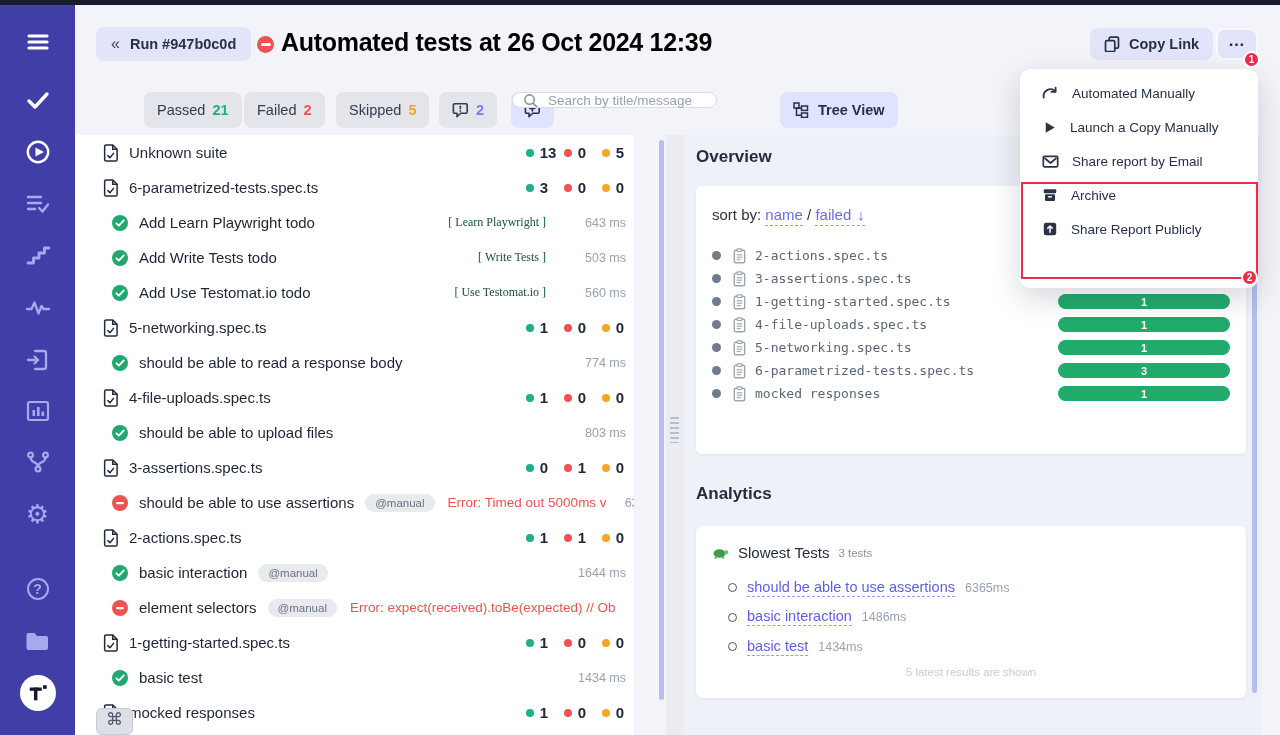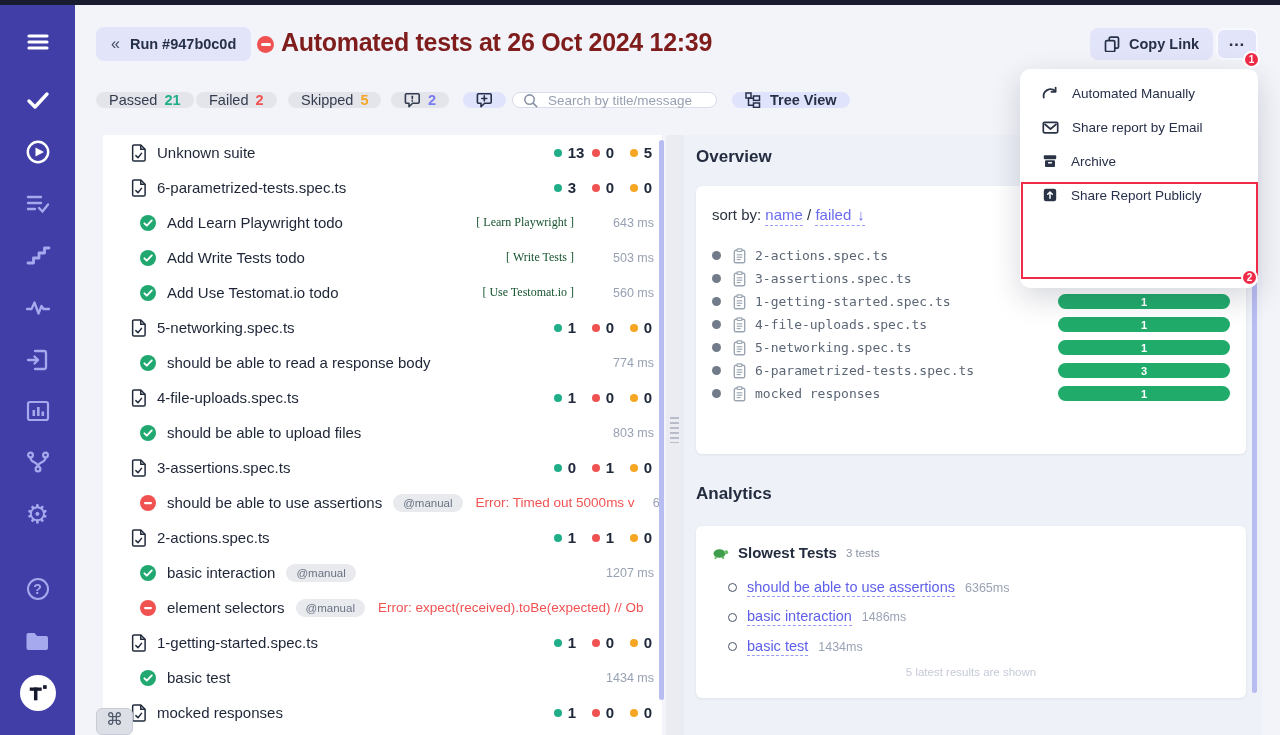--- a/index.html
+++ b/index.html
@@ -18,44 +18,44 @@
              display:flex;align-items:center;justify-content:center;font-size:14px;font-weight:bold;}
   .logo-circ{width:36px;height:36px;background:#fff;border-radius:50%;display:flex;align-items:center;justify-content:center;}
 
   
   .hbtn{position:absolute;display:flex;align-items:center;background:var(--accent-light,#e2e5f9);
         border-radius:8px;font-size:14.5px;font-weight:bold;color:#273049;cursor:pointer;}
   .run-btn{left:96px;top:27px;height:34px;padding:0 15px;gap:10px;}
   .chev{font-size:16px;color:#3f4a61;font-weight:normal;}
   .fail-dot{position:absolute;left:257px;top:36px;width:17px;height:17px;border-radius:50%;background:var(--red,#f05252);}
   .fail-dot::after{content:"";position:absolute;left:3.5px;top:7px;width:10px;height:3px;border-radius:2px;background:#fff;}
-  .page-title{position:absolute;left:281px;top:28px;font-size:25px;font-weight:bold;color:#7f1d1d;letter-spacing:-0.3px;}
+  .page-title{position:absolute;left:281px;top:28px;font-size:25px;font-weight:bold;color:#000000;letter-spacing:-0.3px;}
   .copy-btn{left:1090px;top:28px;height:32px;padding:0 14px;gap:9px;}
   .more-btn{left:1216px;top:28px;width:42px;height:32px;justify-content:center;font-size:17px;letter-spacing:1px;
             border:2px solid #f8f9ff;}
   .nbadge{position:absolute;width:17px;height:17px;border-radius:50%;background:var(--annotation-red,#ef2b47);
           border:2px solid #fff;color:#fff;font-size:10px;font-weight:bold;display:flex;align-items:center;justify-content:center;z-index:56;}
   .badge1{left:1243px;top:51px;z-index:45;}
   .badge2{left:1241px;top:269px;}
 
   
-  .fbtn{position:absolute;top:92px;height:16px;border-radius:8px;display:flex;align-items:center;gap:7px;
-        padding:0 13px;background:#e4e5eb;font-size:14.5px;color:#333c4e;cursor:pointer;}
+  .fbtn{position:absolute;top:92px;height:36px;border-radius:8px;display:flex;align-items:center;gap:7px;
+        padding:0 13px;background:#e4e5eb;font-size:14.5px;color:#333c4e;cursor:pointer;margin-left:48px;}
   .fcount{font-weight:bold;}
   .c-green{color:var(--green,#1fae87);} .c-red{color:var(--red,#f05252);} .c-orange{color:var(--orange,#f6a623);}
   .c-indigo{color:#7a7df0;font-weight:bold;}
   .lav{background:#dfe3fb;}
   .search-box{position:absolute;left:512px;top:92px;width:205px;height:16px;background:#fff;border:1px solid #d9dce9;
               border-radius:8px;display:flex;align-items:center;padding:0 10px;gap:8px;}
   .search-box input{border:none;outline:none;flex:1;font-size:13.5px;font-family:"Liberation Sans",sans-serif;color:#333;background:transparent;}
   .search-box input::placeholder{color:#97a0b3;}
   .tree-btn{left:732px;top:92px;gap:9px;background:#dfe3fb;font-weight:bold;color:#273049;}
 
   
-  .leftpanel{position:absolute;left:75px;top:135px;width:559px;height:600px;background:#fff;z-index:10;margin-left:28px;}
+  .leftpanel{position:absolute;left:75px;top:135px;width:559px;height:600px;background:#fff;z-index:10;}
   .trow{height:35px;display:flex;align-items:center;padding-right:8px;white-space:nowrap;overflow:hidden;cursor:pointer;}
   .trow.suite{padding-left:28px;}
   .trow.test{padding-left:37px;}
   .tname{margin-left:11px;font-size:15px;color:#1d2536;}
   .tbadge{margin-left:11px;background:#e8eaee;color:#6a7383;font-size:11.5px;padding:3px 10px;border-radius:10px;}
   .terr{margin-left:13px;color:var(--red,#f05252);font-size:13.5px;}
   .sp{flex:1;}
   .ttag{font-family:Liberation Serif, serif;font-size:12px;color:#14532d;margin-right:14px;}
   .counts{display:flex;align-items:center;}
   .cnt{display:flex;align-items:center;gap:6px;width:38px;}
@@ -83,21 +83,21 @@
   .slink{color:#6a6cf0;text-decoration:none;border-bottom:1px dashed #9a9cf5;padding-bottom:2px;cursor:pointer;}
   .sarrow{color:#6a6cf0;margin-left:6px;}
   .orows{position:absolute;left:16px;top:58px;width:518px;}
   .orow{height:23px;display:flex;align-items:center;}
   .odot{width:9px;height:9px;border-radius:50%;background:#717b89;margin-right:12px;flex:none;}
   .oclip{color:#9aa5b1;margin-right:9px;display:flex;}
   .oname{font-family:"DejaVu Sans Mono",monospace;font-size:13px;color:#5b6675;}
   .obar{margin-left:auto;width:172px;height:15px;border-radius:8px;background:var(--bar-green,#21ab6b);
         color:#fff;font-size:11px;font-weight:bold;display:flex;align-items:center;justify-content:center;}
   .slowrow{position:absolute;left:16px;top:18px;display:flex;align-items:center;gap:9px;}
-  .slow-title{font-size:15px;font-weight:bold;color:#232d3f;}
+  .slow-title{font-size:15px;font-weight:normal;color:#232d3f;}
   .slow-sub{font-size:11.5px;color:#8a94a6;text-align:center;}
   .arows{position:absolute;left:32px;top:47px;width:500px;}
   .arow{height:29.5px;display:flex;align-items:center;gap:10px;}
   .acirc{width:9px;height:9px;border:1.6px solid #4a5568;border-radius:50%;flex:none;}
   .alink{color:#5d5fe8;font-size:14.5px;text-decoration:none;border-bottom:1px dashed #9a9cf5;padding-bottom:1px;cursor:pointer;}
   .adur{color:#9aa3b5;font-size:12.5px;}
   .afoot{position:absolute;left:0;top:140px;width:100%;text-align:center;font-size:11.5px;color:#c6cbd8;}
 
   
   .menu{position:absolute;left:1020px;top:69px;width:238px;height:219px;background:#fff;border-radius:10px;
@@ -563,21 +563,21 @@
             <circle cx="8" cy="8" r="8" fill="#21a871"></circle>
             <path d="M4.4 8.3 l2.4 2.4 L11.8 5.4" fill="none" stroke="#fff" stroke-width="1.9" stroke-linecap="round" stroke-linejoin="round"></path>
           </svg>
     </span>
 
     <span class="tname">basic interaction</span>
     <span class="tbadge">@manual</span>
 
     <span class="sp"></span>
 
-    <span class="tdur">1207 ms</span>
+    <span class="tdur">1644 ms</span>
   </div>
       <div class="trow test fail">
 
     <span class="icw">
       <svg width="16" height="16" viewBox="0 0 16 16">
             <circle cx="8" cy="8" r="8" fill="#f05252"></circle>
             <rect x="4" y="7" width="8" height="2.2" rx="1.1" fill="#fff"></rect>
           </svg>
     </span>
     <span class="tname">element selectors</span>
@@ -818,20 +818,28 @@
       <span class="icw">
         <svg width="17" height="15" viewBox="0 0 17 15">
             <path d="M1.8 11.5 A6.8 6.8 0 0 1 13.2 5.2" fill="none" stroke="#2b3447" stroke-width="1.8" stroke-linecap="round"></path>
             <polyline points="13.6,1.6 13.6,5.8 9.4,5.8" fill="none" stroke="#2b3447" stroke-width="1.8" stroke-linecap="round" stroke-linejoin="round"></polyline>
           </svg>
       </span>
       <span>Automated Manually</span>
     </div>
     <div class="mitem">
       <span class="icw">
+        <svg width="15" height="15" viewBox="0 0 16 16">
+            <polygon points="4,2.5 13.5,8 4,13.5" fill="#2b3447"></polygon>
+          </svg>
+      </span>
+      <span>Launch a Copy Manually</span>
+    </div>
+    <div class="mitem">
+      <span class="icw">
         <svg width="17" height="15" viewBox="0 0 17 15">
             <rect x="1.3" y="2.3" width="14.4" height="10.6" rx="1.3" fill="none" stroke="#2b3447" stroke-width="1.7"></rect>
             <polyline points="2.5,4 8.5,9 14.5,4" fill="none" stroke="#2b3447" stroke-width="1.7" stroke-linejoin="round"></polyline>
           </svg>
       </span>
       <span>Share report by Email</span>
     </div>
     <div class="mitem">
       <span class="icw">
         <svg width="16" height="16" viewBox="0 0 16 16">

